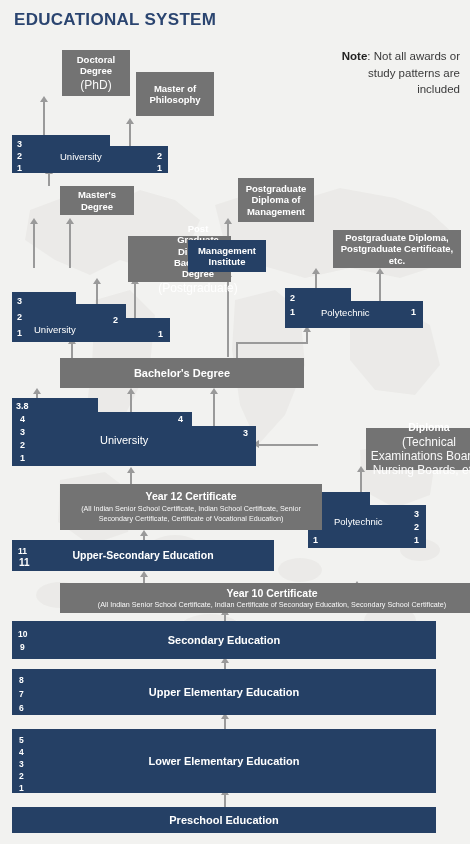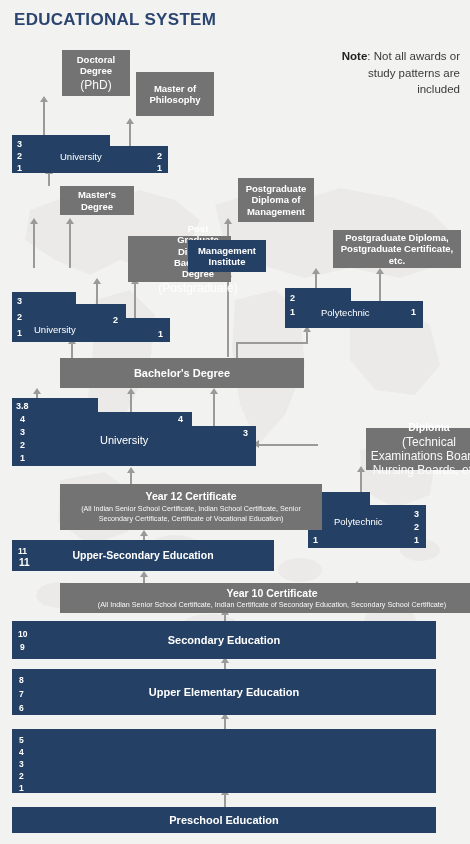--- a/index.html
+++ b/index.html
@@ -295,20 +295,21 @@
   </div>
 
   <div class="box navy" style="left:12px; top:669px; width:424px; height:46px;">
     <span class="main" style="font-size:11px;">Upper Elementary Education</span>
     <span class="lbl" style="position:absolute; left:7px; top:6px; font-size:8.5px;">8</span>
     <span class="lbl" style="position:absolute; left:7px; top:20px; font-size:8.5px;">7</span>
     <span class="lbl" style="position:absolute; left:7px; top:34px; font-size:8.5px;">6</span>
   </div>
 
   <div class="box navy" style="left:12px; top:729px; width:424px; height:64px;">
+    <span class="main" style="font-size:11px;">Lower Elementary Education</span>
     <span class="lbl" style="position:absolute; left:7px; top:6px;  font-size:8.5px;">5</span>
     <span class="lbl" style="position:absolute; left:7px; top:18px; font-size:8.5px;">4</span>
     <span class="lbl" style="position:absolute; left:7px; top:30px; font-size:8.5px;">3</span>
     <span class="lbl" style="position:absolute; left:7px; top:42px; font-size:8.5px;">2</span>
     <span class="lbl" style="position:absolute; left:7px; top:54px; font-size:8.5px;">1</span>
   </div>
 
   <div class="box navy" style="left:12px; top:807px; width:424px; height:26px;">
     <span class="main" style="font-size:11px;">Preschool Education</span>
   </div>

